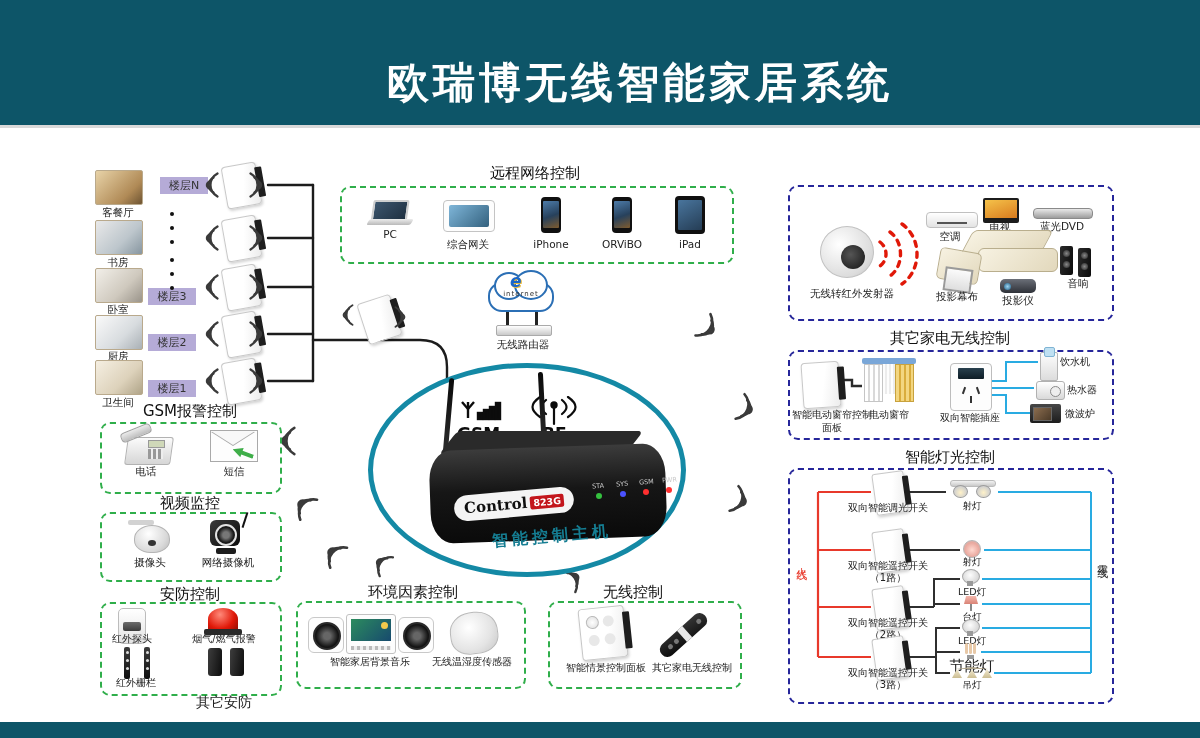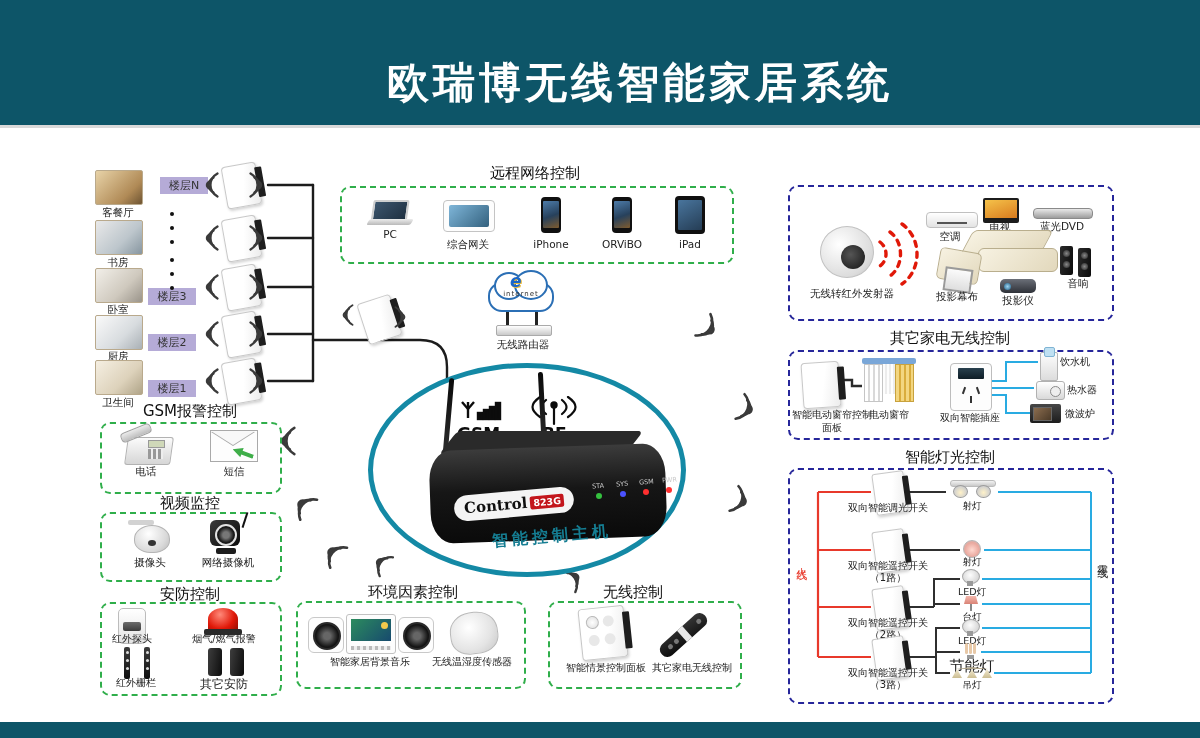--- a/index.html
+++ b/index.html
@@ -705,21 +705,21 @@
   <div class="lbl" style="left:186px;top:633px;width:76px;font-size:10px">烟气/燃气报警</div>
   <div class="fence" style="left:120px;top:647px">
       <i></i>
       <b></b>
     </div>
   <div class="lbl" style="left:104px;top:677px;width:64px;font-size:10px">红外栅栏</div>
   <div class="cyl2" style="left:208px;top:648px">
       <i></i>
       <b></b>
     </div>
-  <div class="lbl" style="left:192px;top:677px;width:64px;font-size:12px">其它安防</div>
+  <div class="lbl" style="left:192px;top:694px;width:64px;font-size:14px">其它安防</div>
 
   <div class="sec-title" style="left:348px;top:583px;width:130px">环境因素控制</div>
   <div class="gbox" style="left:296px;top:601px;width:226px;height:84px"></div>
   <div class="cspk" style="left:308px;top:617px">
       <i></i>
     </div>
   <div class="musicpanel" style="left:346px;top:614px">
       <i></i>
       <b></b>
     </div>

